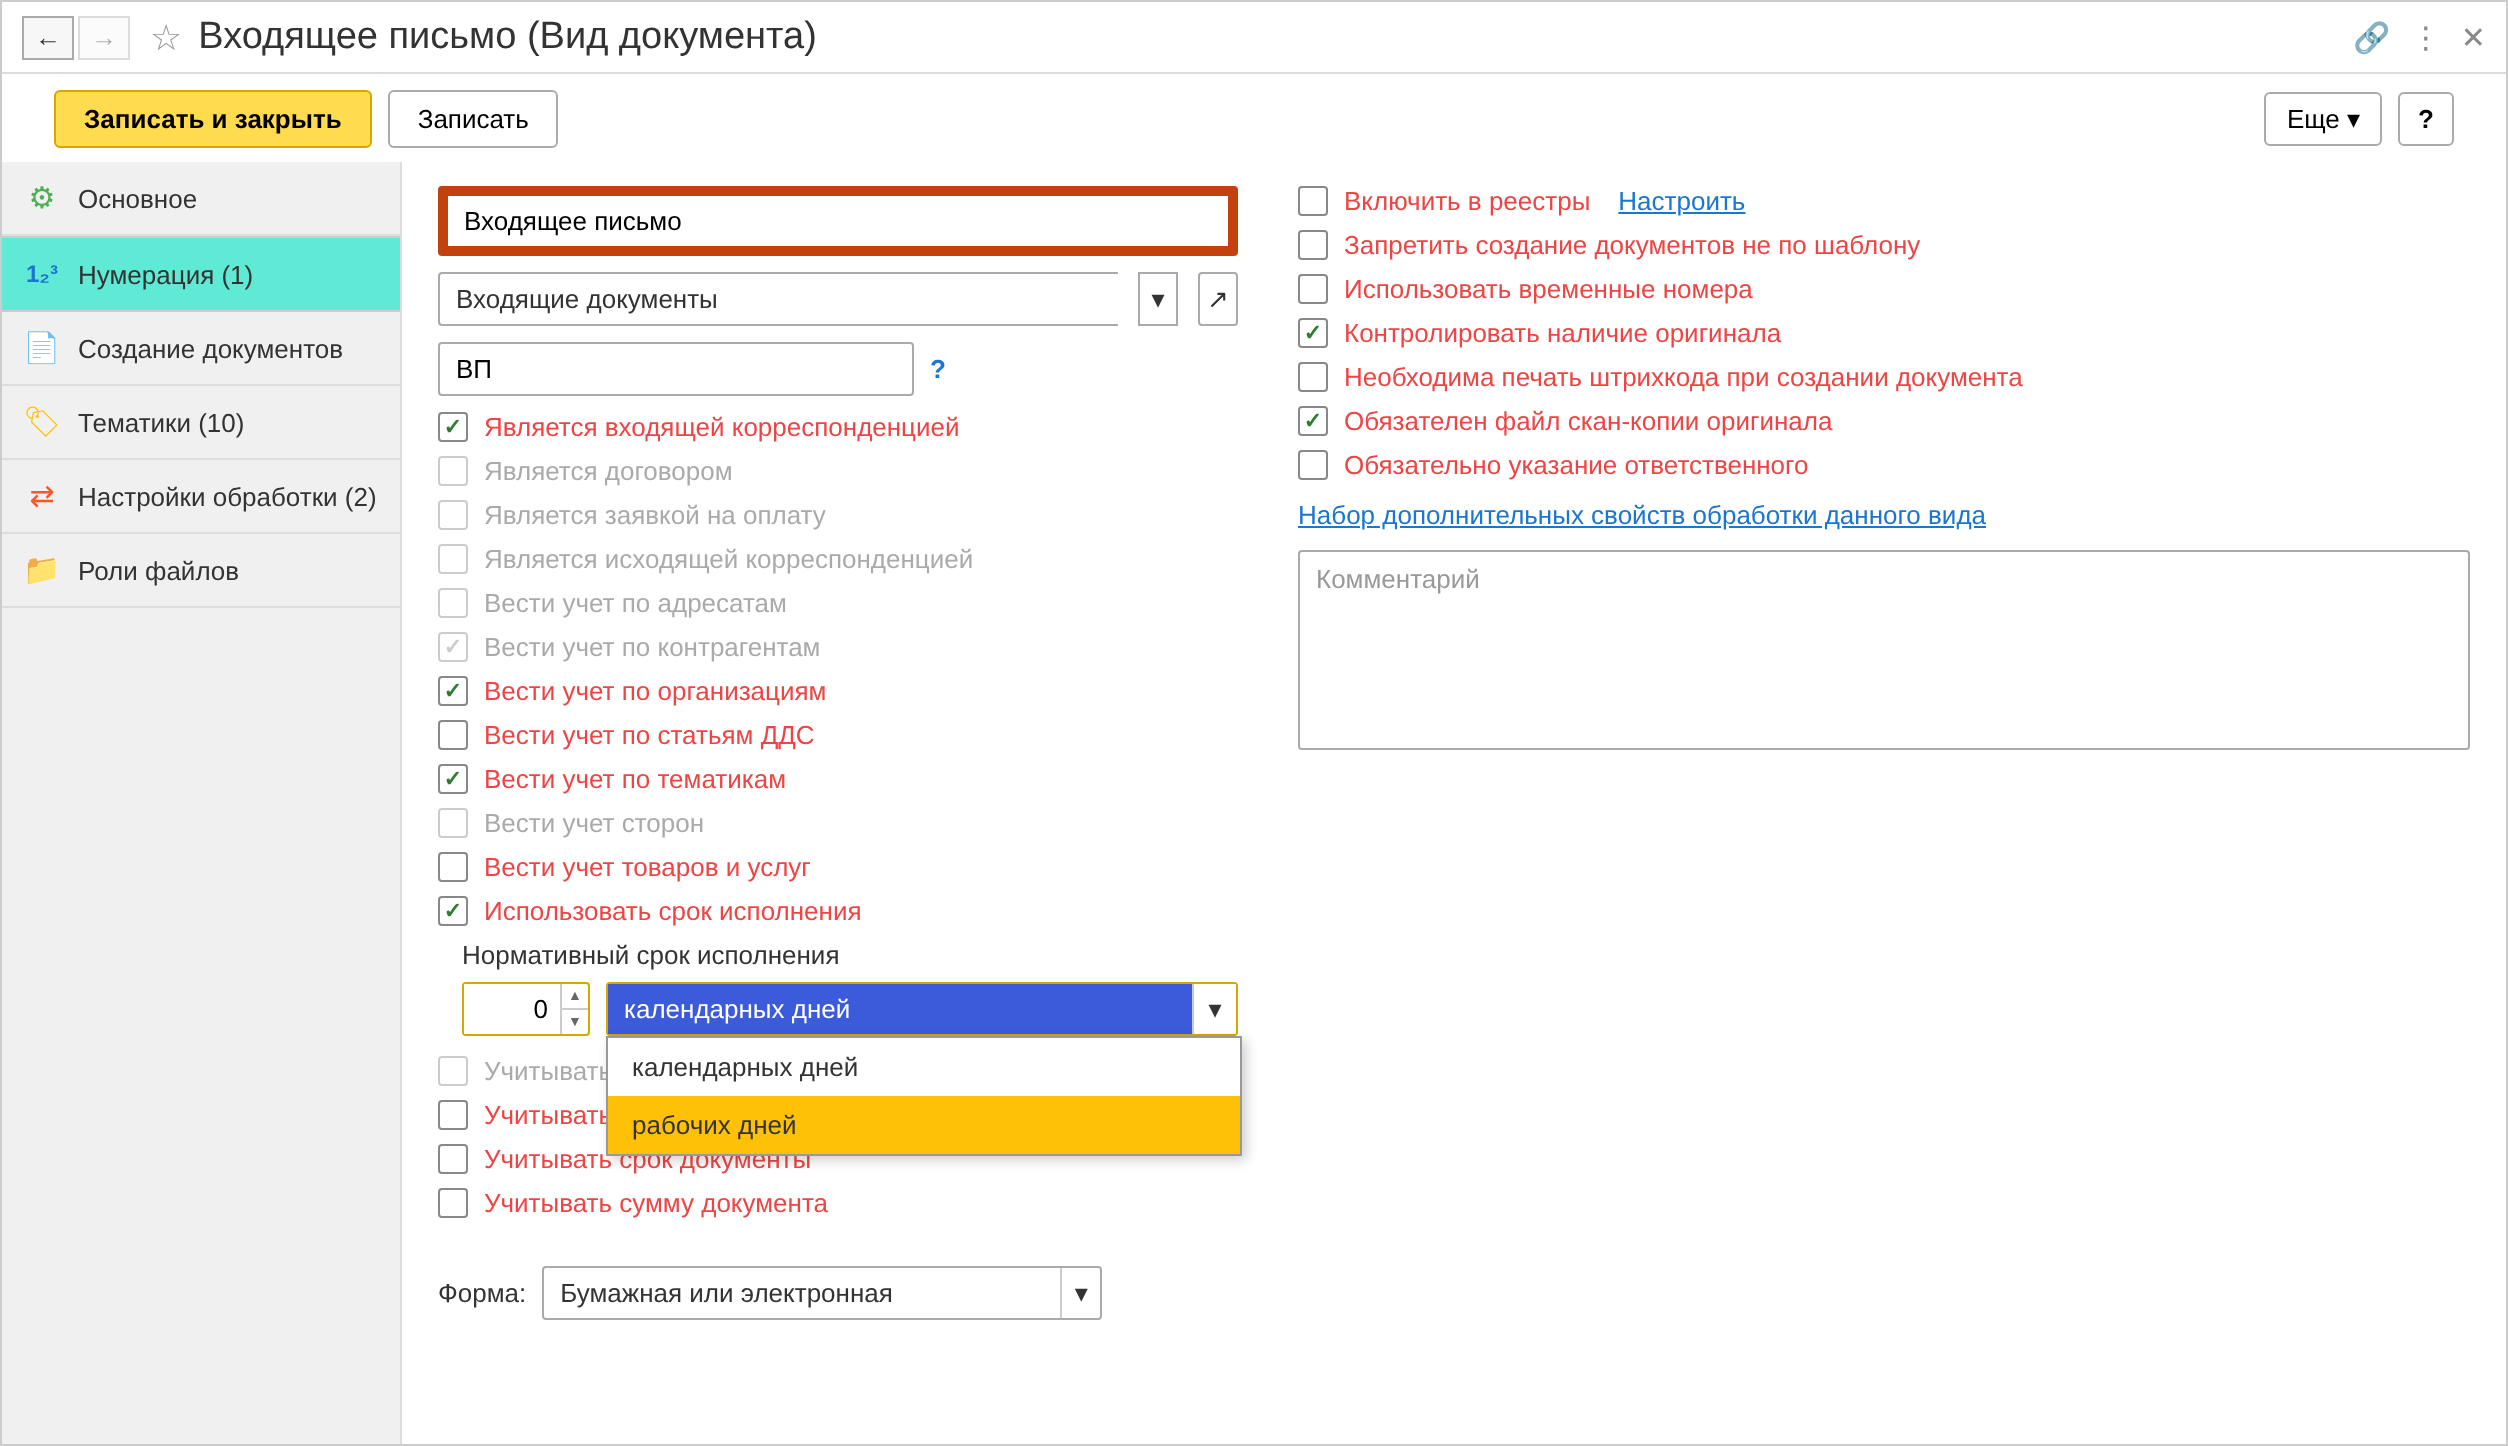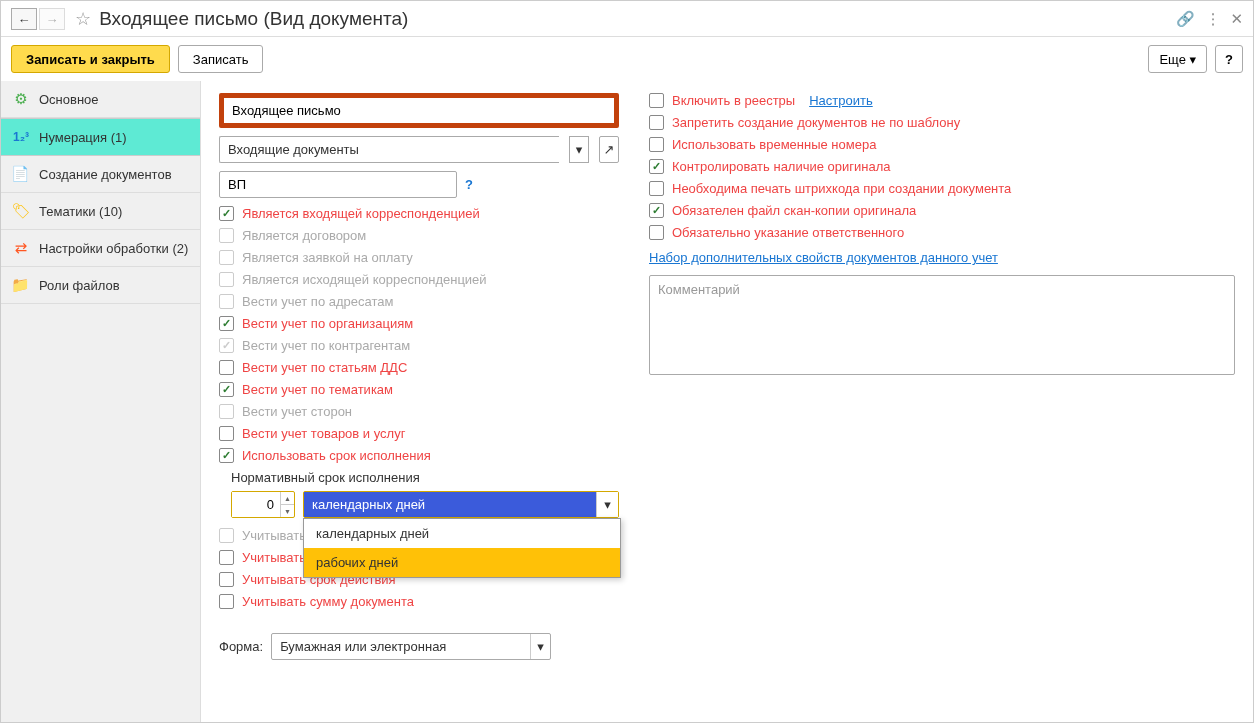--- a/index.html
+++ b/index.html
@@ -5,21 +5,21 @@
 * { box-sizing: border-box; margin: 0; padding: 0; font-family: Arial, sans-serif; font-size: 13px; }
 body { background: #fff; color: #333; }
 .window { width: 1254px; height: 723px; border: 1px solid #ccc; position: relative; }
 .titlebar { display: flex; align-items: center; padding: 6px 10px; border-bottom: 1px solid #ddd; height: 36px; }
 .nav-btn { width: 26px; height: 22px; border: 1px solid #aaa; background: #f7f7f7; margin-right: 2px; display: flex; align-items: center; justify-content: center; cursor: pointer; }
 .nav-btn.disabled { opacity: .4; cursor: default; }
 .star-icon { margin: 0 8px; color: #999; font-size: 18px; }
 .title { font-size: 19px; font-weight: normal; flex: 1; }
 .titlebar-right { display: flex; gap: 10px; align-items: center; color: #888; }
 .titlebar-right span { cursor: pointer; font-size: 15px; }
-.toolbar { display: flex; padding: 8px 10px; gap: 8px; height: 44px; }
+.toolbar { display: flex; align-items: center; padding: 8px 26px; gap: 8px; height: 44px; }
 .btn-yellow { background: #ffdb4d; border: 1px solid #d4a800; padding: 6px 14px; font-weight: bold; cursor: pointer; border-radius: 3px; }
 .btn { background: #fff; border: 1px solid #aaa; padding: 6px 14px; cursor: pointer; border-radius: 3px; }
 .toolbar-spacer { flex: 1; }
 .btn-more { background: #fff; border: 1px solid #aaa; padding: 5px 10px; cursor: pointer; border-radius: 3px; }
 .btn-help { background: #fff; border: 1px solid #aaa; padding: 5px 9px; cursor: pointer; border-radius: 3px; font-weight: bold; }
 .content { display: flex; height: calc(100% - 80px); }
 .sidebar { width: 200px; background: #f0f0f0; border-right: 1px solid #ddd; }
 .sidebar-item { display: flex; align-items: center; padding: 8px 10px; border-bottom: 1px solid #ddd; cursor: pointer; gap: 8px; }
 .sidebar-item.active { background: #5eead4; border: 1px solid #ccc; border-left: none; border-right: none; }
 .sb-icon { width: 20px; height: 20px; display: inline-flex; align-items: center; justify-content: center; font-size: 15px; }
@@ -148,26 +148,26 @@
             </div>
             <div class="cb-row">
               <span class="cb disabled"></span>
               <span class="cb-label disabled">Является исходящей корреспонденцией</span>
             </div>
             <div class="cb-row">
               <span class="cb disabled"></span>
               <span class="cb-label disabled">Вести учет по адресатам</span>
             </div>
             <div class="cb-row">
-              <span class="cb checked"></span>
-              <span class="cb-label">Вести учет по организациям</span>
-            </div>
-            <div class="cb-row">
               <span class="cb checked disabled"></span>
               <span class="cb-label disabled">Вести учет по контрагентам</span>
+            </div>
+            <div class="cb-row">
+              <span class="cb checked"></span>
+              <span class="cb-label">Вести учет по организациям</span>
             </div>
             <div class="cb-row">
               <span class="cb"></span>
               <span class="cb-label">Вести учет по статьям ДДС</span>
             </div>
             <div class="cb-row">
               <span class="cb checked"></span>
               <span class="cb-label">Вести учет по тематикам</span>
             </div>
             <div class="cb-row">
@@ -209,21 +209,21 @@
             <div class="cb-row">
               <span class="cb disabled"></span>
               <span class="cb-label disabled">Учитывать</span>
             </div>
             <div class="cb-row">
               <span class="cb"></span>
               <span class="cb-label">Учитывать</span>
             </div>
             <div class="cb-row">
               <span class="cb"></span>
-              <span class="cb-label">Учитывать срок действия</span>
+              <span class="cb-label">Учитывать срок документы</span>
             </div>
             <div class="cb-row">
               <span class="cb"></span>
               <span class="cb-label">Учитывать сумму документа</span>
             </div>
           </div>
 
         <div class="form-row">
           <span>Форма:</span>
           <div class="form-select">
@@ -258,18 +258,18 @@
             </div>
             <div class="cb-row">
               <span class="cb checked"></span>
               <span class="cb-label">Обязателен файл скан-копии оригинала</span>
             </div>
             <div class="cb-row">
               <span class="cb"></span>
               <span class="cb-label">Обязательно указание ответственного</span>
             </div>
           </div>
-        <a class="link-block">Набор дополнительных свойств документов данного учет</a>
+        <a class="link-block">Набор дополнительных свойств обработки данного вида</a>
         <div class="comment-box">Комментарий</div>
       </div>
     </div>
   </div>
 </div>
 
 </body></html>

